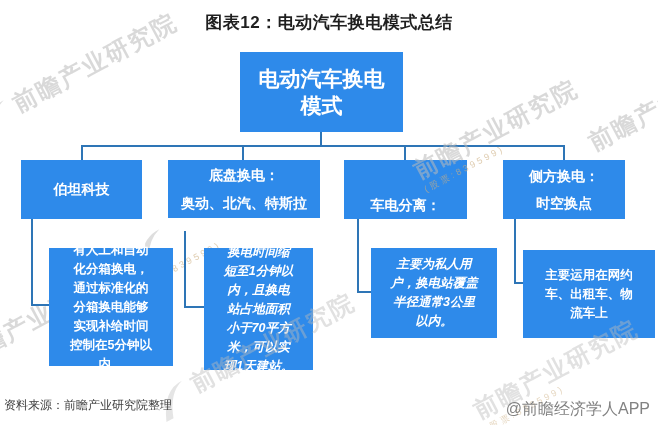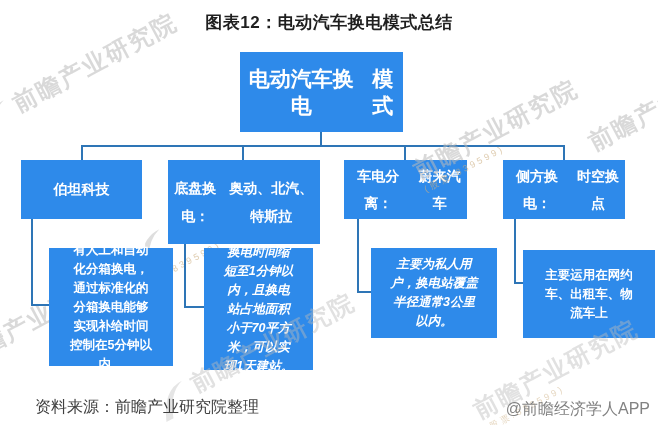--- a/index.html
+++ b/index.html
@@ -4,25 +4,25 @@
 <style>
   html,body{margin:0;padding:0;background:#fff;}
   body{font-family:"Liberation Sans","DejaVu Sans",sans-serif;}
   #canvas{position:relative;width:658px;height:425px;background:#fff;overflow:hidden;}
 
   .title{position:absolute;left:0;top:11px;width:658px;text-align:center;
          font-size:17px;font-weight:bold;color:#1f1f1f;letter-spacing:.5px;z-index:4;}
 
   
   .node{position:absolute;background:var(--blue);color:#fff;z-index:2;
-        display:flex;flex-direction:row;align-items:center;justify-content:center;
+        display:flex;flex-direction:column;align-items:center;justify-content:center;
         text-align:center;font-weight:bold;box-sizing:border-box;}
   .root{left:240px;top:52px;width:163px;height:80px;font-size:21px;line-height:27px;}
   .b1{left:21px;top:160px;width:121px;height:59px;font-size:14px;line-height:27px;}
-  .b2{left:168px;top:160px;width:152px;height:84px;font-size:14px;line-height:28px;}
+  .b2{left:168px;top:160px;width:152px;height:58px;font-size:14px;line-height:28px;}
   .b3{left:344px;top:160px;width:123px;height:59px;font-size:14px;line-height:27px;justify-content:flex-end;}
   .b4{left:503px;top:160px;width:122px;height:59px;font-size:14px;line-height:27px;}
   .detail{font-size:12.5px;line-height:19px;font-weight:bold;padding:4px 19px;}
   .d1{left:49px;top:248px;width:124px;height:118px;}
   .d2{left:204px;top:248px;width:109px;height:122px;font-style:italic;}
   .d3{left:371px;top:248px;width:126px;height:90px;font-style:italic;}
   .d4{left:523px;top:250px;width:132px;height:88px;}
 
   
   .line{position:absolute;background:var(--line);z-index:1;}
@@ -31,21 +31,21 @@
   .drop{top:146px;width:2px;height:14px;}
   .drop1{left:81px;} .drop2{left:242px;} .drop3{left:404px;} .drop4{left:563px;}
   .elbow{position:absolute;border-left:2px solid var(--line);
          border-bottom:2px solid var(--line);z-index:1;box-sizing:border-box;}
   .e1{left:31px;top:219px;width:18px;height:87px;}
   .e2{left:184px;top:231px;width:20px;height:77px;}
   .e3{left:357px;top:219px;width:14px;height:74px;}
   .e4{left:514px;top:219px;width:9px;height:65px;}
 
   
-  .src{position:absolute;left:35px;top:397px;font-size:16px;color:#404040;z-index:4;text-align:center;}
+  .src{position:absolute;left:4px;top:397px;font-size:12px;color:#404040;z-index:4;text-align:center;}
   .credit{position:absolute;right:8px;top:399px;font-size:16px;color:#828282;z-index:4;}
 
   
   .wm{position:absolute;transform:rotate(-28deg);transform-origin:0 0;
       white-space:nowrap;pointer-events:none;}
   .wm .big{font-size:24px;font-weight:bold;color:rgba(185,185,185,.55);letter-spacing:2px;}
   .wm .sub{font-size:9px;color:rgba(205,175,130,.65);letter-spacing:3px;display:block;margin-top:-2px;}
   .wm svg{vertical-align:middle;margin-right:4px;opacity:.55;}
   .wm-a{left:-34px;top:112px;z-index:1;}
   .wm-b{left:408px;top:158px;z-index:3;}
@@ -106,21 +106,20 @@
 
   <div class="node b1">
     <span>伯坦科技</span>
   </div>
   <div class="node b2">
     <span>底盘换电：</span>
     <span>奥动、北汽、特斯拉</span>
   </div>
   <div class="node b3">
     <span>车电分离：</span>
-    <span>蔚来汽车</span>
   </div>
   <div class="node b4">
     <span>侧方换电：</span>
     <span>时空换点</span>
   </div>
 
   <div class="elbow e1"></div>
   <div class="elbow e2"></div>
   <div class="elbow e3"></div>
   <div class="elbow e4"></div>

